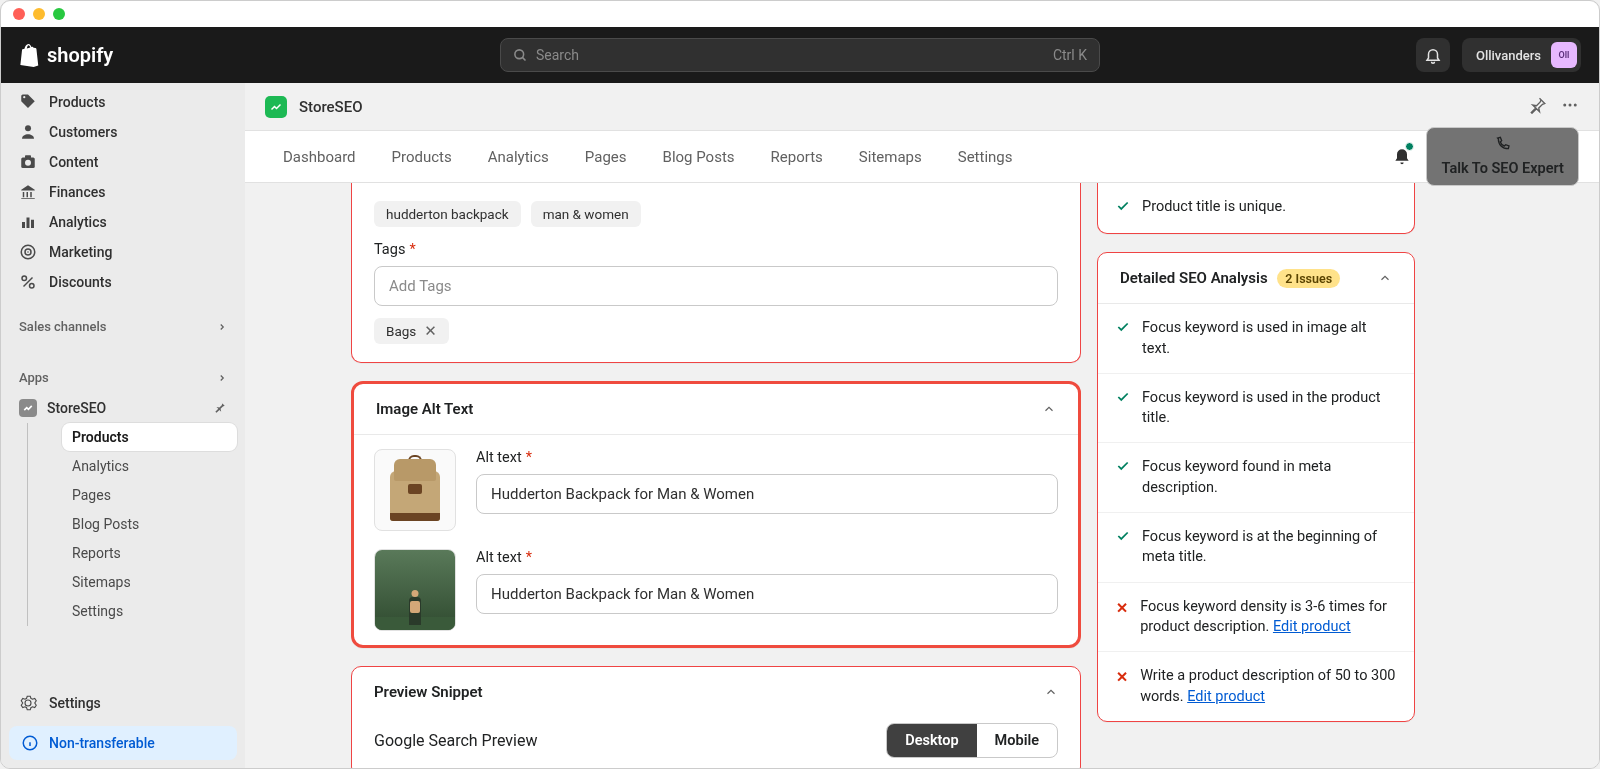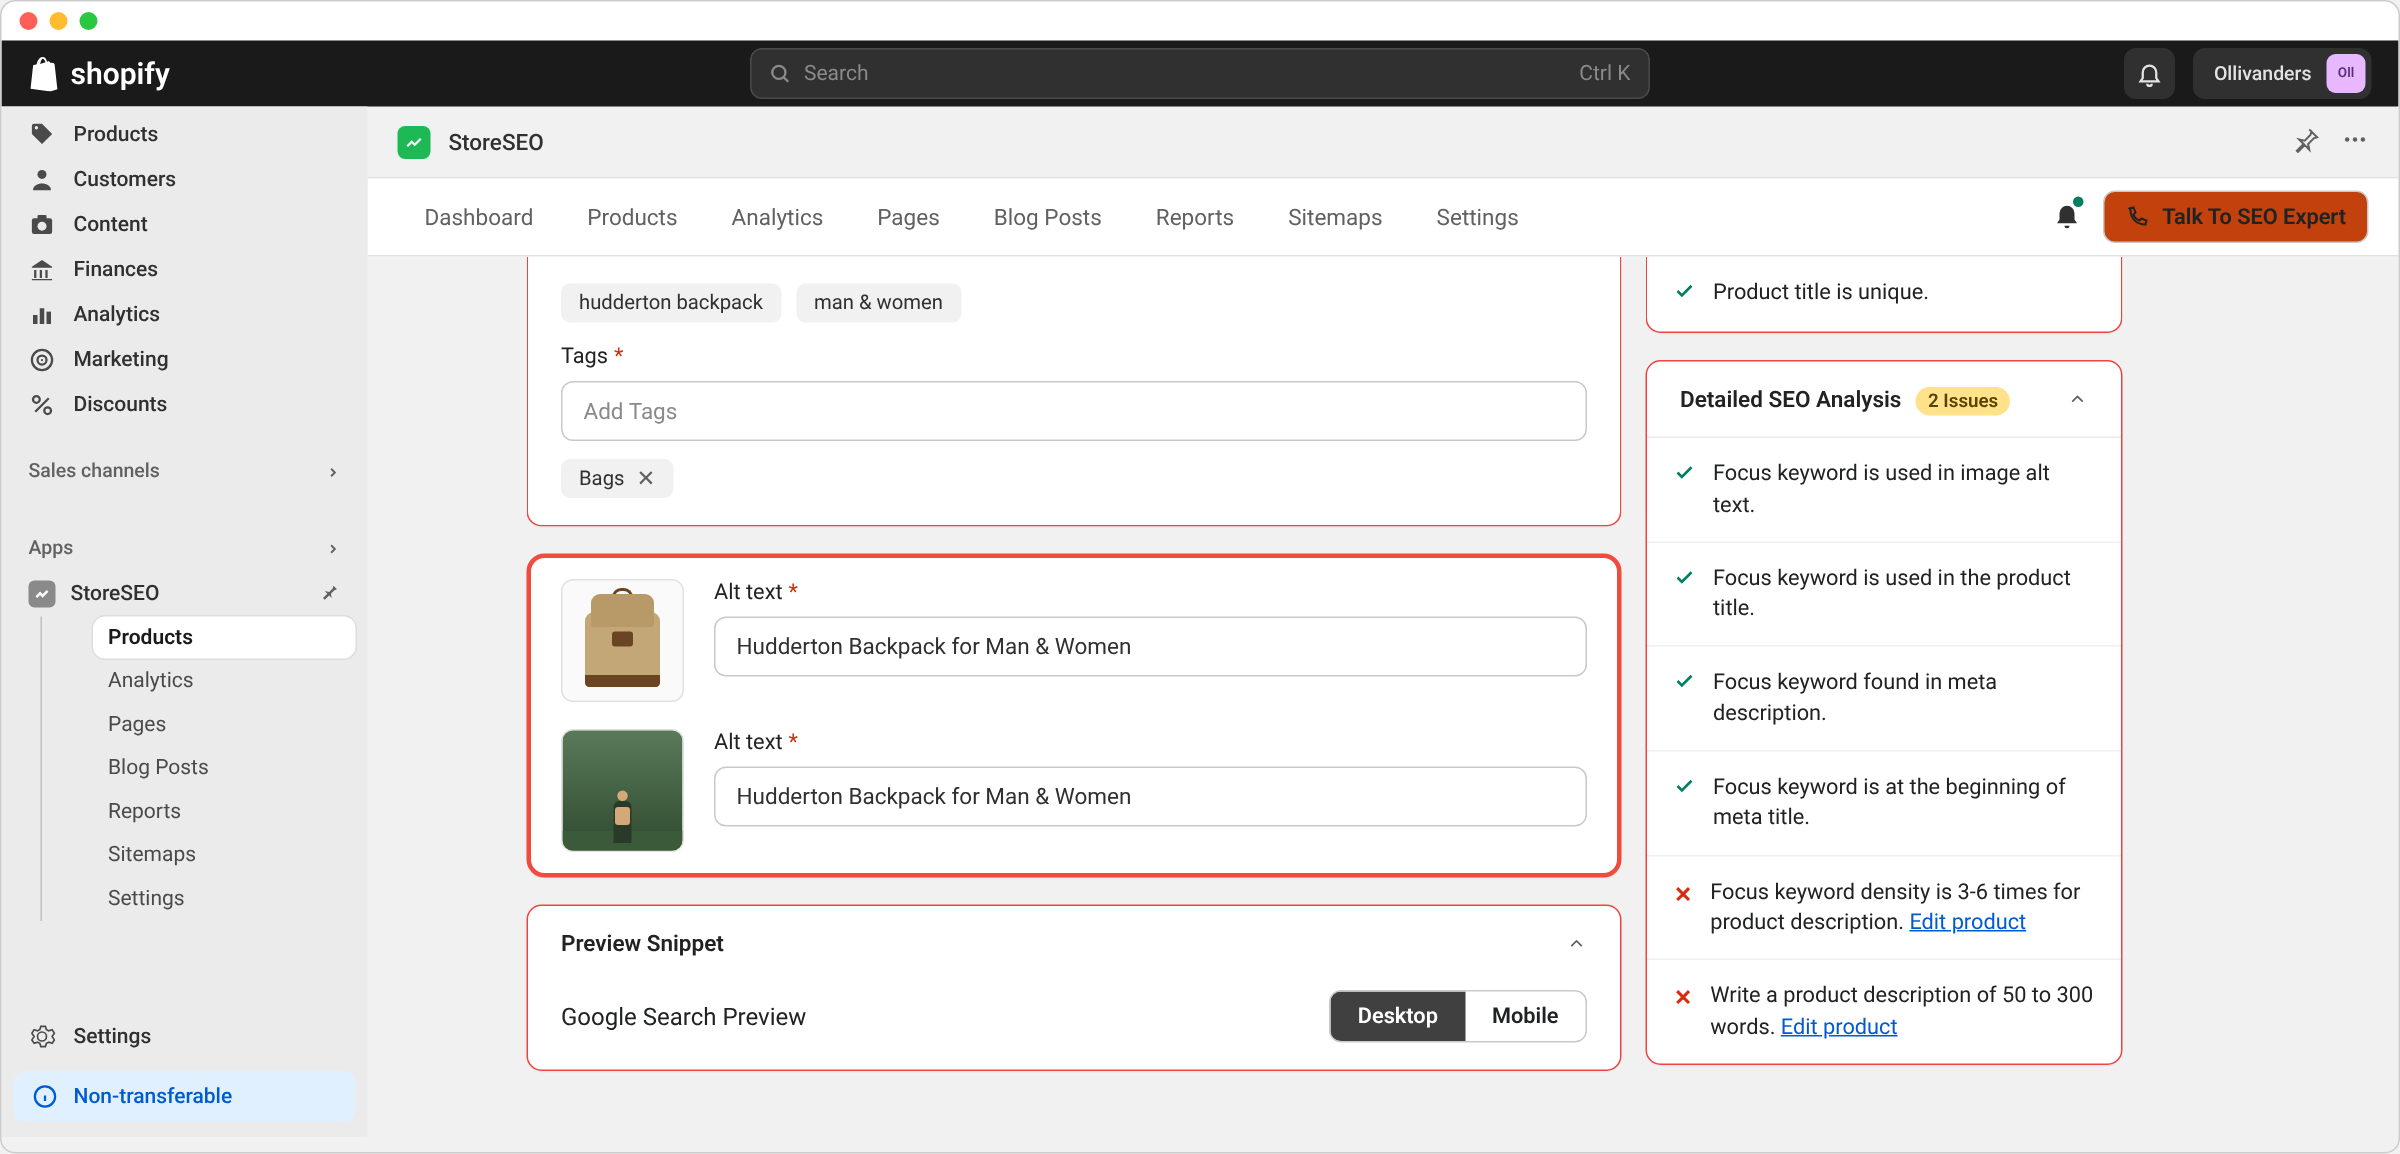--- a/index.html
+++ b/index.html
@@ -6,21 +6,21 @@
   body { background: #f1f1f1; width: 1600px; height: 769px; overflow: hidden; font-size: 14px; color: #202223; border: 1px solid #ccc; border-radius: 10px; }
 
   
   .mac-bar { height: 26px; background: #fff; border-radius: 10px 10px 0 0; display: flex; align-items: center; padding-left: 12px; gap: 8px; }
   .mac-dot { width: 12px; height: 12px; border-radius: 50%; }
   .mac-red { background: #ff5f57; }
   .mac-yellow { background: #febc2e; }
   .mac-green { background: #28c840; }
 
   
-  .top-header { height: 44px; background: #1a1a1a; display: flex; align-items: center; padding: 0 18px; position: relative; }
+  .top-header { height: 56px; background: #1a1a1a; display: flex; align-items: center; padding: 0 18px; position: relative; }
   .shopify-logo { display: flex; align-items: center; gap: 6px; color: #fff; font-weight: 600; font-size: 20px; }
   .shopify-logo svg { width: 22px; height: 24px; fill: #fff; }
   .search-wrap { position: absolute; left: 50%; transform: translateX(-50%); width: 600px; }
   .search-box { width: 100%; height: 34px; background: #303030; border: 1px solid #4a4a4a; border-radius: 8px; display: flex; align-items: center; padding: 0 12px; color: #8a8a8a; font-size: 14px; justify-content: space-between; }
   .search-left { display: flex; align-items: center; gap: 8px; }
   .header-right { margin-left: auto; display: flex; align-items: center; gap: 12px; }
   .bell-btn { width: 34px; height: 34px; background: #303030; border-radius: 8px; display: flex; align-items: center; justify-content: center; }
   .bell-btn svg { width: 18px; height: 18px; stroke: #e3e3e3; fill: none; stroke-width: 2; }
   .user-chip { height: 34px; background: #303030; border-radius: 8px; display: flex; align-items: center; padding: 0 4px 0 14px; gap: 10px; color: #e3e3e3; font-size: 13px; font-weight: 500; }
   .avatar { width: 26px; height: 26px; background: #e7b8ff; border-radius: 6px; display: flex; align-items: center; justify-content: center; color: #5a2e7a; font-size: 9px; font-weight: 600; }
@@ -53,21 +53,21 @@
   .title-right { margin-left: auto; display: flex; gap: 14px; align-items: center; color:#616161;}
   .title-right svg { width:18px; height:18px; fill:#616161;}
 
   
   .app-tabs-row { display: flex; align-items: center; padding: 0 20px; height: 52px; background: #fff; border-bottom: 1px solid #e1e1e1; }
   .app-tab { padding: 0 18px; height: 100%; display: flex; align-items: center; color: #616161; font-size: 15px; cursor: pointer; }
   .app-tabs-right { margin-left: auto; display: flex; align-items: center; gap: 14px; }
   .notif-bell { position: relative; }
   .notif-bell svg { width: 20px; height: 22px; fill: #303030; }
   .notif-dot { position: absolute; top: -2px; right: -2px; width: 9px; height: 9px; background: #008060; border-radius: 50%; border:1.5px solid #fff;}
-  .talk-btn { border: 1px solid #c9c9c9; background: #c2410c; border-radius: 8px; padding: 8px 14px; font-size: 14.5px; font-weight: 600; display: flex; align-items: center; gap: 8px; cursor: pointer; color:#202223;}
+  .talk-btn { border: 1px solid #c9c9c9; background: #737373; border-radius: 8px; padding: 8px 14px; font-size: 14.5px; font-weight: 600; display: flex; align-items: center; gap: 8px; cursor: pointer; color:#202223;flex-direction:column;}
   .talk-btn svg { width:16px; height:16px; stroke:#202223; fill:none; stroke-width:2;}
 
   
   .content-scroll { flex: 1; overflow: hidden; padding: 0 16px; }
   .content-inner { display: flex; gap: 16px; }
 
   .center-col { flex: 1; max-width: 730px; margin-left: 90px;}
   .card { background: #fff; border: 1px solid #ef4444; border-radius: 10px; margin-bottom: 18px; box-shadow: 0 1px 0 rgba(0,0,0,.03);}
   .card-inner { padding: 18px 22px; }
   .card-head { display: flex; justify-content: space-between; align-items: center; padding: 16px 22px; font-weight: 600; font-size: 15px; border-bottom: 1px solid #e9e9e9;}
@@ -364,20 +364,26 @@
               <div class="tags-area">
                 <span class="chip">
                   <span>Bags</span>
                   <span class="chip-x">✕</span>
                 </span>
               </div>
             </div>
           </div>
 
           <div class="card highlighted-card">
+            <div class="card-head">
+              <span>Image Alt Text</span>
+              <span class="chev"><svg viewBox="0 0 24 24">
+                    <polyline points="6 15 12 9 18 15"></polyline>
+                  </svg></span>
+            </div>
             <div class="alt-row">
               <div class="thumb">
                 <div class="bp1">
                     <div class="bp1-handle"></div>
                     <div class="bp1-body"></div>
                     <div class="bp1-flap"></div>
                     <div class="bp1-patch"></div>
                     <div class="bp1-base"></div>
                   </div>
               </div>

